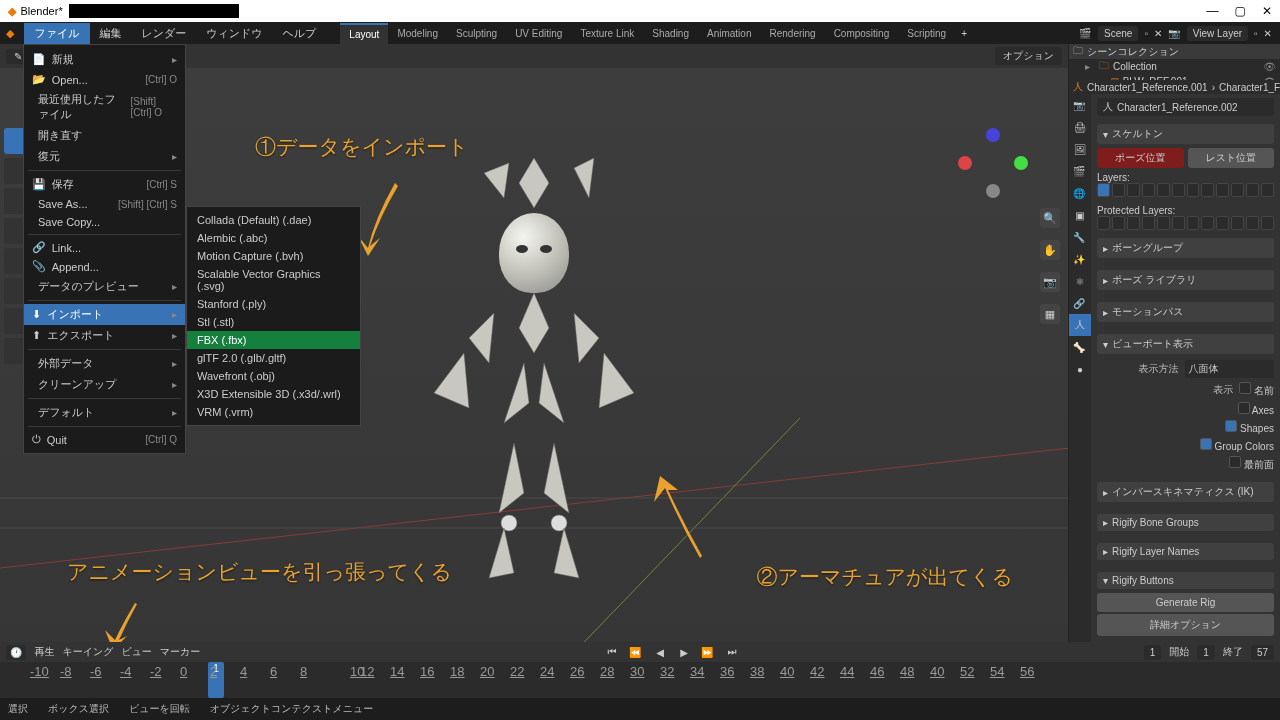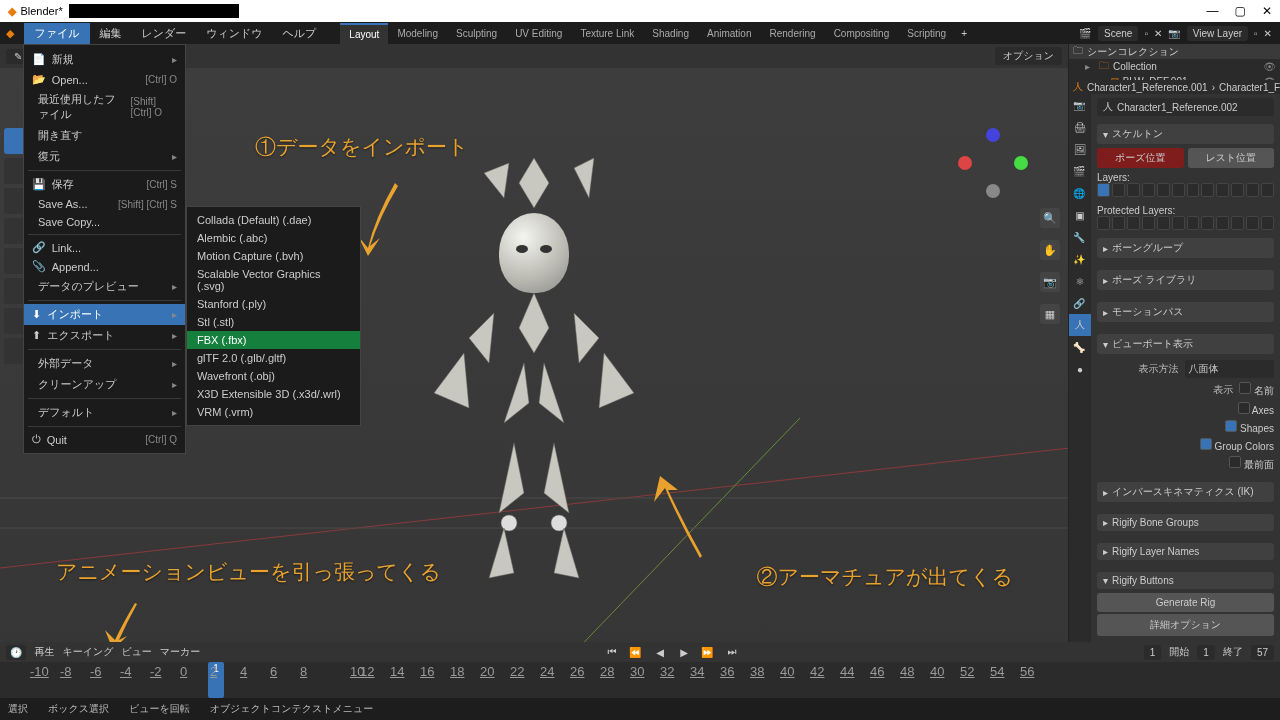--- a/index.html
+++ b/index.html
@@ -224,21 +224,21 @@
       </div>
 
       <div class="anno" style="left:255px;top:65px">①データをインポート</div>
       <svg class="arrow" style="left:350px;top:110px" width="60" height="90">
           <path d="M45 5 Q25 40 18 70 L8 58 L18 78 L30 60 L20 68 Q30 38 48 8" fill="#e8a22d"></path>
         </svg>
       <div class="anno" style="right:55px;top:495px">②アーマチュアが出てくる</div>
       <svg class="arrow" style="left:640px;top:400px" width="80" height="100">
           <path d="M60 90 Q40 55 25 20 L14 34 L20 8 L38 22 L28 22 Q44 56 62 88" fill="#e8a22d"></path>
         </svg>
-      <div class="anno" style="left:56px;top:490px">アニメーションビューを引っ張ってくる</div>
+      <div class="anno" style="left:67px;top:490px">アニメーションビューを引っ張ってくる</div>
       <svg class="arrow" style="left:95px;top:530px" width="60" height="60">
           <path d="M40 5 Q28 25 20 42 L10 32 L18 52 L32 38 L24 42 Q32 24 42 6" fill="#e8a22d"></path>
         </svg>
     </div>
   </div>
 
   <div class="right">
     <div class="outliner">
       <div class="orow" style="background:#3a3a3a">
           <span>🗀</span>

